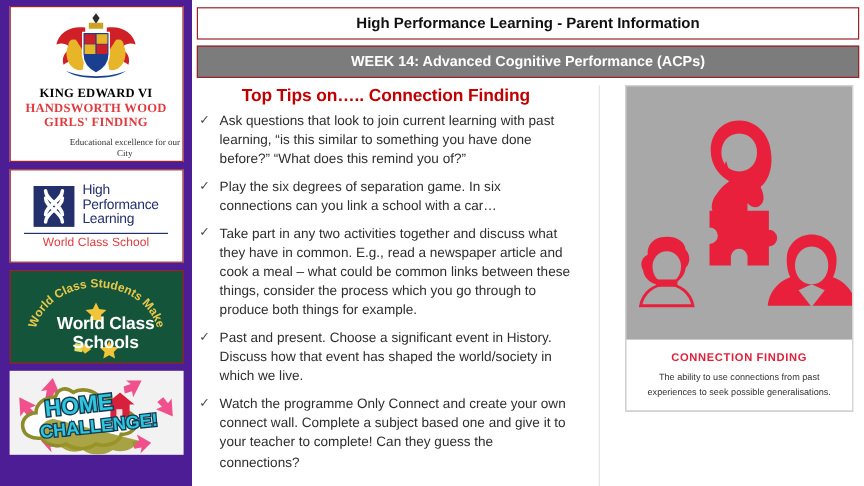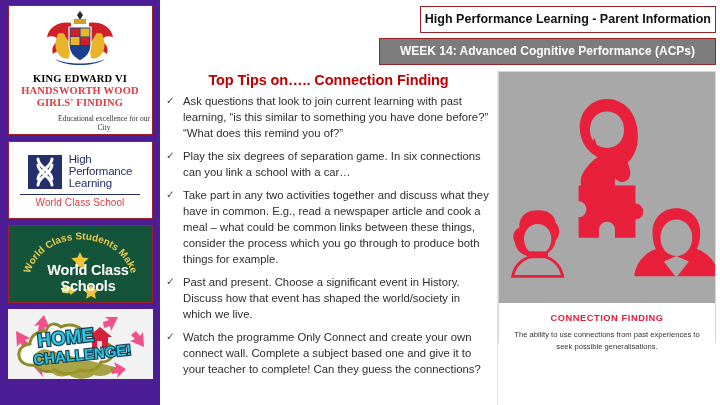--- a/index.html
+++ b/index.html
@@ -61,48 +61,48 @@
   .wcs-main{
     position:absolute;left:16px;right:0;top:36px;text-align:center;
     color:#ffffff;font-size:14.5px;font-weight:bold;letter-spacing:-.2px;
   }
 
   
   .home-wrap{position:relative;width:145px;height:70px;}
 
   
   .main{flex:1;height:405px;position:relative;background:#ffffff;
-        display:flex;flex-direction:column;padding:6px 4px 0 4px;box-sizing:border-box;align-items:flex-end;}
+        display:flex;flex-direction:column;padding:6px 4px 0 4px;box-sizing:border-box;}
   .titlebar{
     border:1px solid #9b2226;background:#ffffff;
     text-align:center;font-weight:bold;font-size:12.5px;color:#111;
     padding:5px 4px 6px;margin-bottom:5px;
   }
   .weekbar{
     border:1px solid #9b2226;background:#7c7c7c;
     text-align:center;font-weight:bold;font-size:12px;color:#ffffff;
     padding:5px 20px 6px;margin-bottom:4px;
   }
-  .body-area{flex:1;display:flex;gap:0;min-height:0;}
+  .body-area{flex:1;display:flex;gap:16px;min-height:0;}
   .tips{flex:1;min-width:0;padding:0 6px 0 2px;box-sizing:border-box;position:relative;}
   .tips-head{
     text-align:center;font-weight:bold;font-size:14.5px;color:#c00000;
     margin:3px 0 5px;letter-spacing:-.1px;
   }
   ul.tiplist{list-style:none;margin:0;padding:0;}
   ul.tiplist li{
     display:flex;gap:7px;margin-bottom:7px;font-size:11.3px;line-height:1.42;color:#2e2e2e;
   }
   ul.tiplist li .tick{flex:0 0 10px;color:#4a4a4a;font-size:10.5px;line-height:1.5;}
   .divider{width:1px;background:#e4e4e4;flex:0 0 1px;margin-top:2px;}
 
   
   .cardcol{flex:0 0 200px;display:flex;justify-content:center;padding-top:2px;}
   .card{
-    width:218px;border:1px solid #d6d6d6;background:#a8a8a8;
+    width:190px;border:1px solid #d6d6d6;background:#a8a8a8;
     box-sizing:border-box;display:flex;flex-direction:column;
     height:272px;
   }
   .card-art{flex:1;position:relative;}
   .card-foot{background:#ffffff;padding:10px 8px 10px;text-align:center;}
   .card-title{color:#e0203c;font-weight:bold;font-size:9.3px;letter-spacing:.55px;margin-bottom:6px;}
   .card-desc{font-size:7.6px;line-height:1.5;color:#333;}
 </style>
 </head>
 <body>

